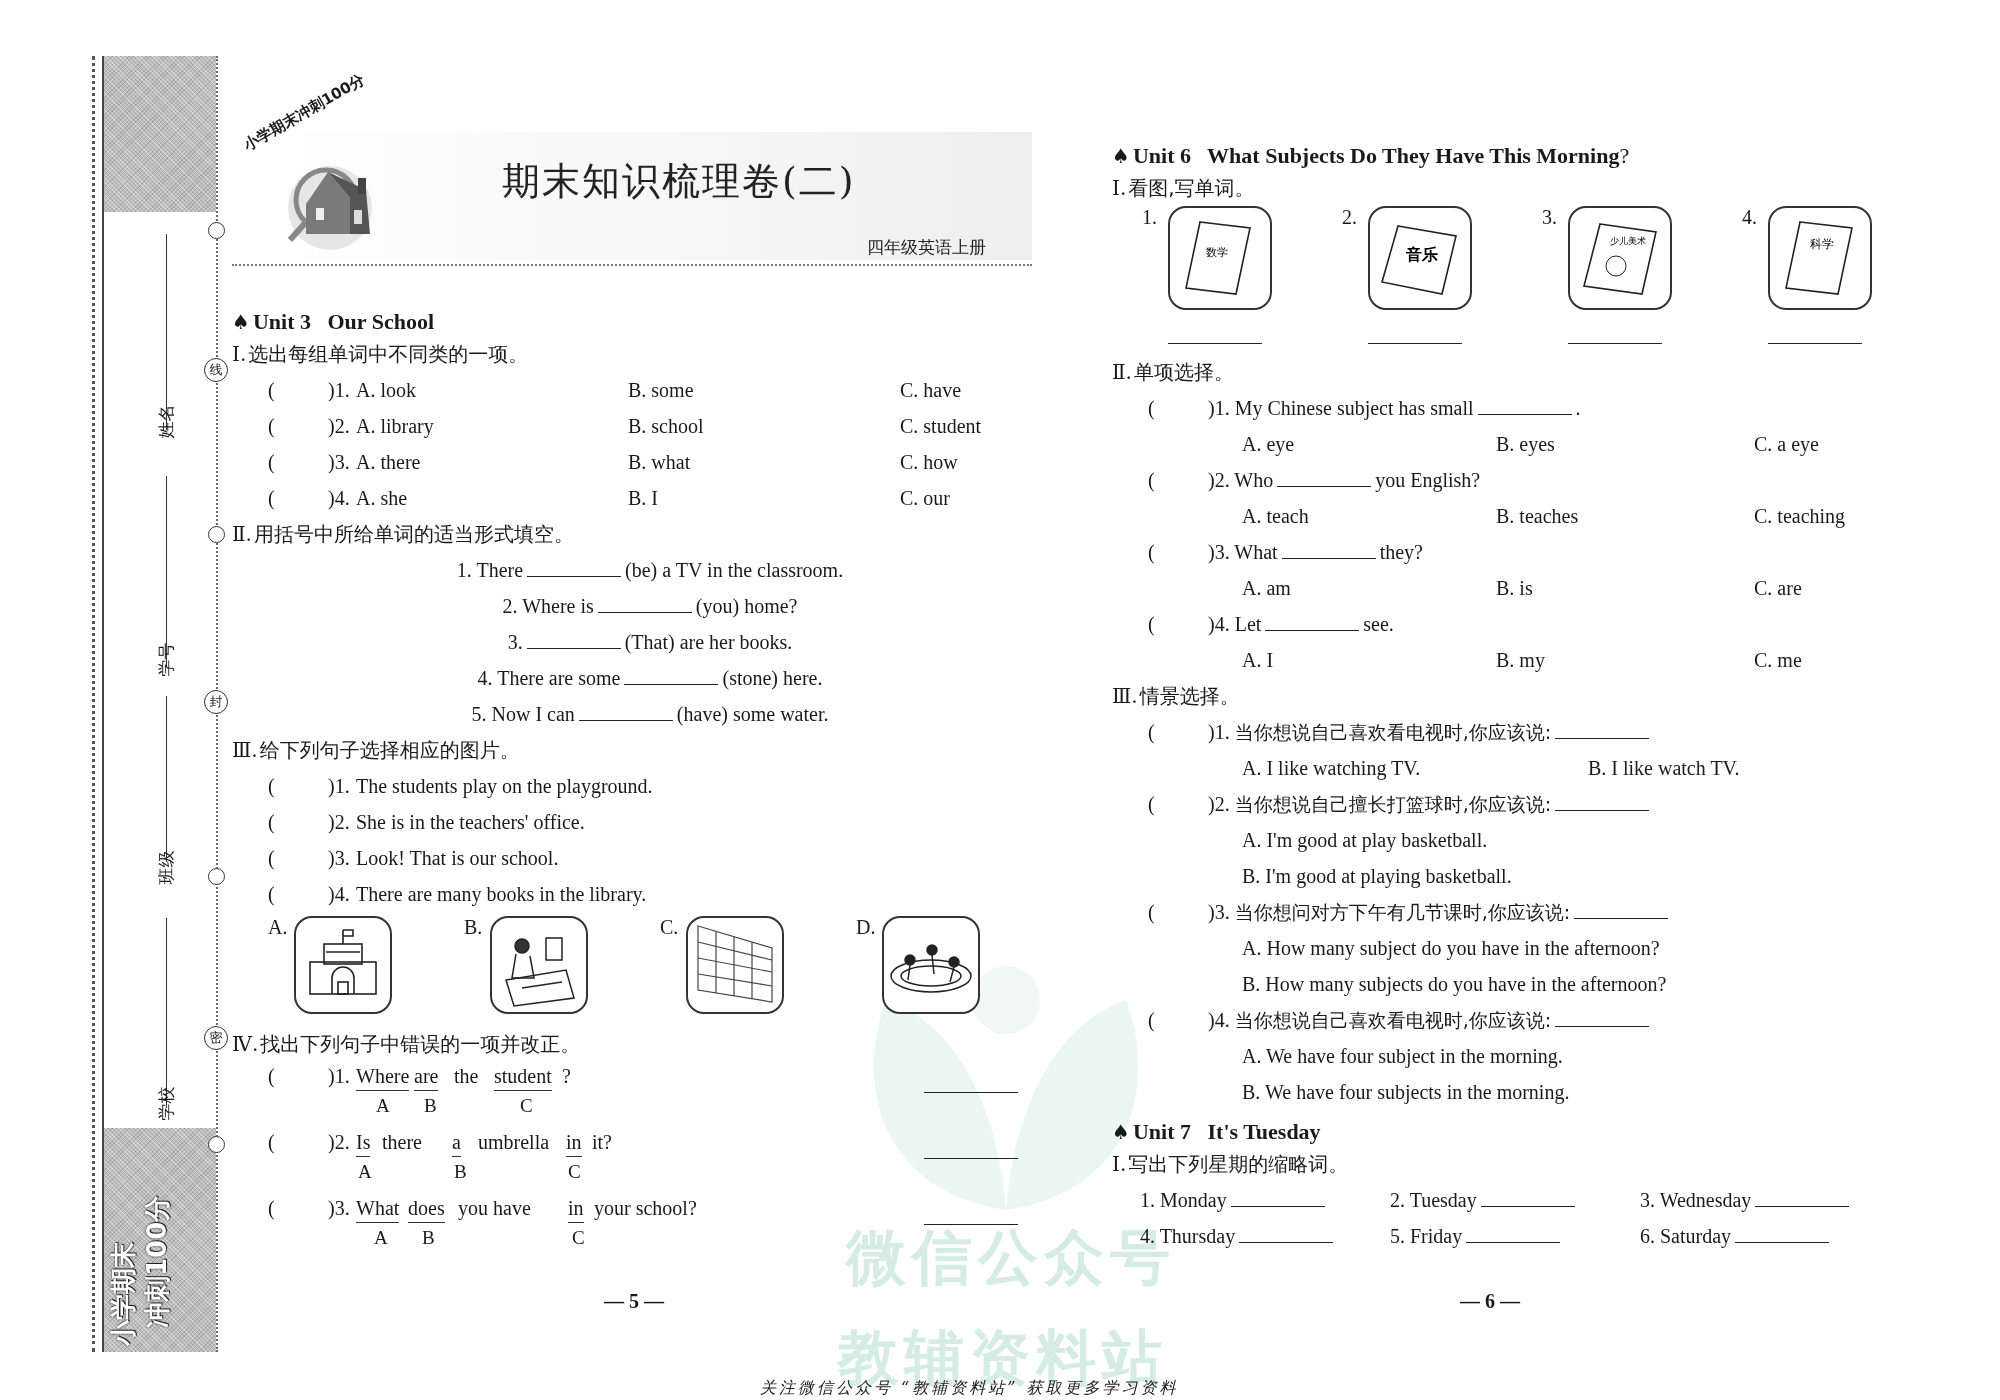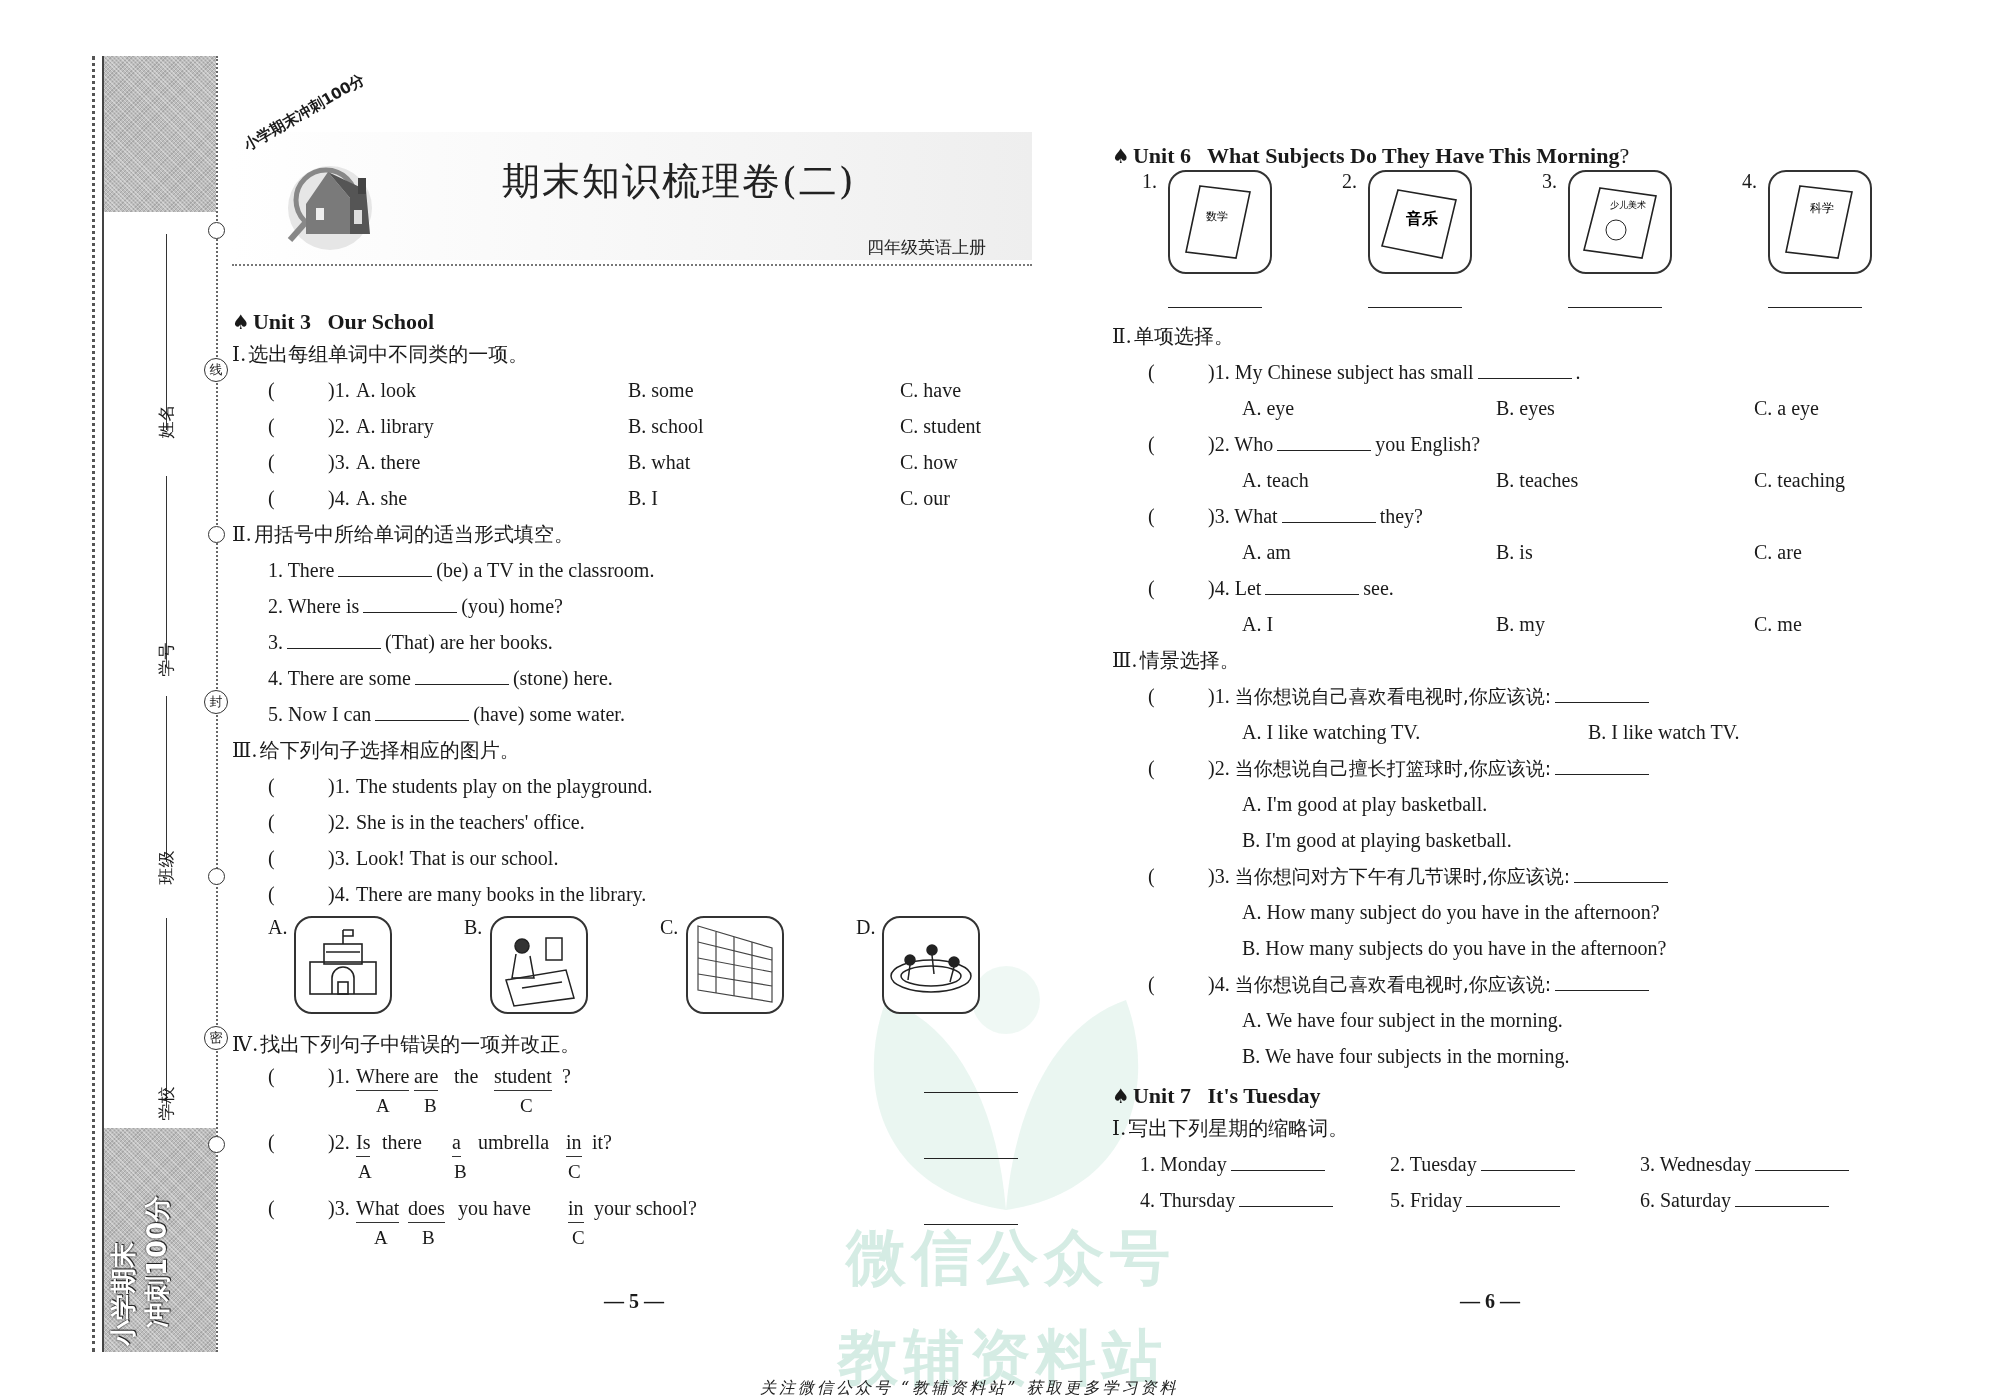--- a/index.html
+++ b/index.html
@@ -42,21 +42,21 @@
 
   .unit { font-family: "Liberation Serif", serif; font-weight: bold; font-size: 22px; height: 36px; line-height: 44px; position: relative; }
   .unit .spade { font-family: "DejaVu Sans", sans-serif; font-size: 20px; margin-right: 3px; }
   .sec { font-family: "DejaVu Sans", sans-serif; font-size: 20px; height: 36px; line-height: 36px; }
   .sec .roman { font-family: "DejaVu Serif", serif; margin-right: 2px; }
 
   .row { height: 36px; line-height: 36px; position: relative; white-space: nowrap; font-family: "Liberation Serif", serif; font-size: 20px; }
   .paren { position: absolute; left: 36px; }
   .paren-r { position: absolute; left: 96px; }
   .opt { position: absolute; }
-  .indent1 { padding-left: 36px; }
+  .indent1 { padding-left: 36px; text-align: center; }
   .blank { display: inline-block; width: 94px; border-bottom: 1.5px solid #222; height: 20px; vertical-align: baseline; margin: 0 4px; }
   .zh { font-family: "DejaVu Sans", sans-serif; font-size: 19px; }
 
   
   .pic { position: absolute; width: 98px; height: 98px; border: 2px solid #333; border-radius: 18px; background: #fff; overflow: hidden; }
   .pic-label { position: absolute; font-family: "Liberation Serif", serif; font-size: 20px; }
 
   
   .ec-row { position: relative; height: 66px; font-family: "Liberation Serif", serif; font-size: 20px; }
   .ec-word { position: absolute; top: 0; line-height: 28px; }
@@ -316,20 +316,23 @@
   </div>
 </div>
 
 <div class="page-num" style="left:604px; top:1290px;">— 5 —</div>
 
 <div class="col right">
   <div class="unit">
     <span class="spade">♠</span><span style="white-space:pre">Unit 6   What Subjects Do They Have This Morning</span><span style="font-weight:normal">?</span>
   </div>
 
+  <div class="sec">
+    <span class="roman">Ⅰ.</span><span>看图,写单词。</span>
+  </div>
 
   <div style="position:relative; height:148px;">
     <span class="pic-label" style="left:30px; top:0">1.</span>
     <div class="pic" style="left:56px; top:0; width:104px; height:104px;">
       <svg width="100" height="100" viewBox="0 0 100 100">
           <path d="M30 14 L80 20 L66 86 L16 80 Z" fill="none" stroke="#222" stroke-width="1.6"></path>
           <text x="36" y="48" font-size="11" font-family="DejaVu Sans">数学</text>
         </svg>
     </div>
     <span class="blank" style="position:absolute; left:56px; top:118px; width:94px; margin:0;"></span>

